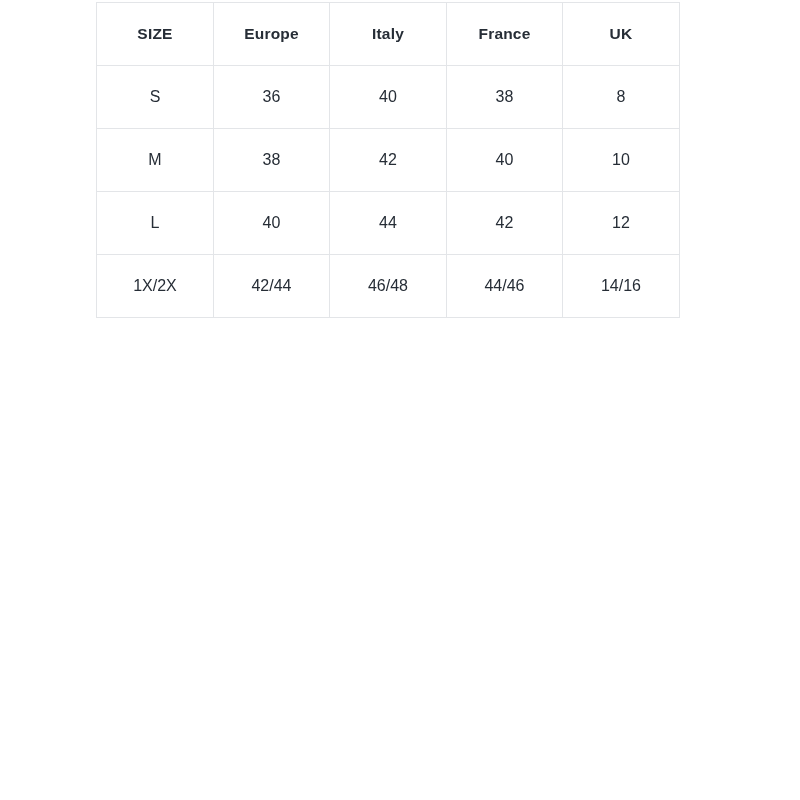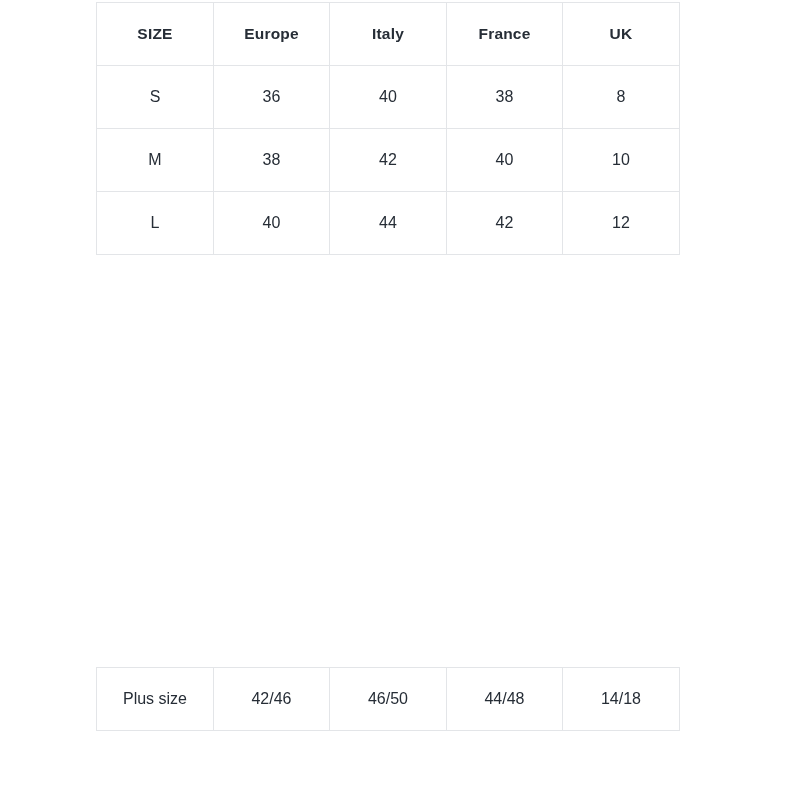--- a/index.html
+++ b/index.html
@@ -106,38 +106,38 @@
           <td class="val">40</td>
           <td class="val">10</td>
         </tr>
         <tr>
           <td class="row-label">L</td>
           <td class="val">40</td>
           <td class="val">44</td>
           <td class="val">42</td>
           <td class="val">12</td>
         </tr>
+        <tr>
+          <td class="row-label">1X/2X</td>
+          <td class="val">42/44</td>
+          <td class="val">46/48</td>
+          <td class="val">44/46</td>
+          <td class="val">14/16</td>
+        </tr>
       </tbody>
     </table>
   </div>
 
   <div class="table-wrap" id="extra-table-wrap">
     <table class="size-table" id="extra-table">
       <colgroup>
         <col class="c0">
           <col class="c1">
           <col class="c2">
           <col class="c3">
           <col class="c4">
       </colgroup>
       <tbody>
-        <tr>
-          <td class="row-label">Plus size</td>
-          <td class="val">42/46</td>
-          <td class="val">46/50</td>
-          <td class="val">44/48</td>
-          <td class="val">14/18</td>
-        </tr>
       </tbody>
     </table>
   </div>
 
 </div>
 
 </body></html>

